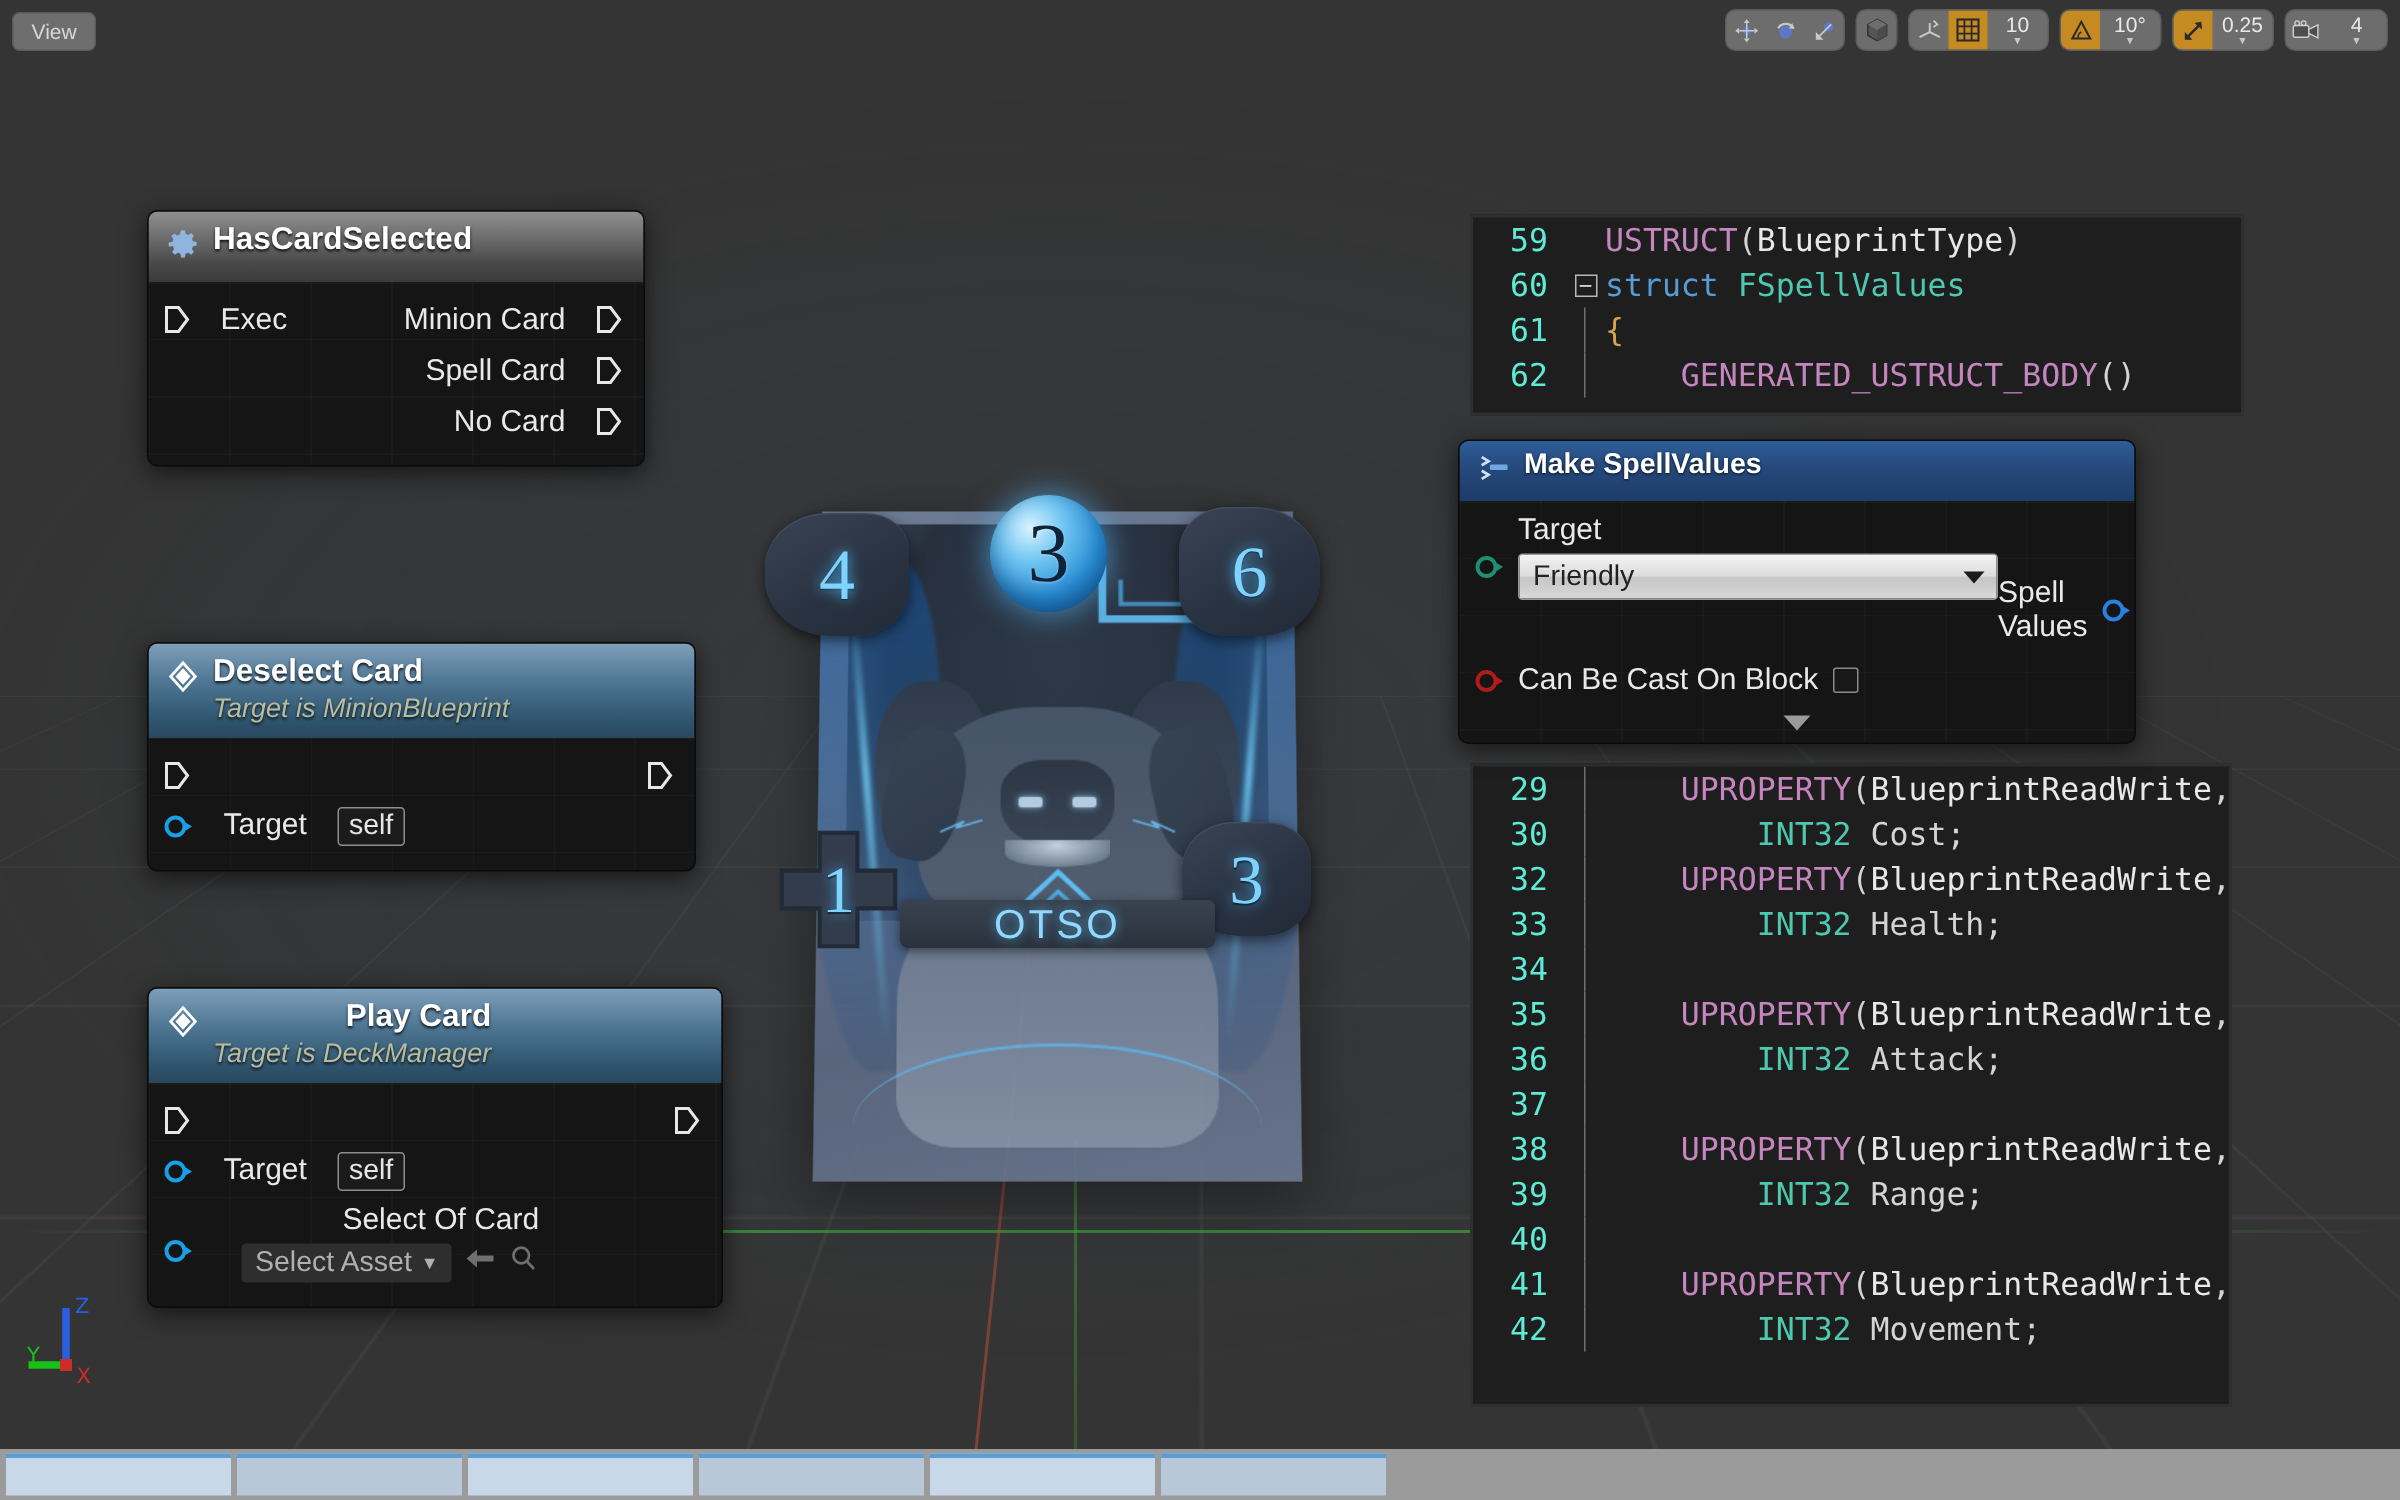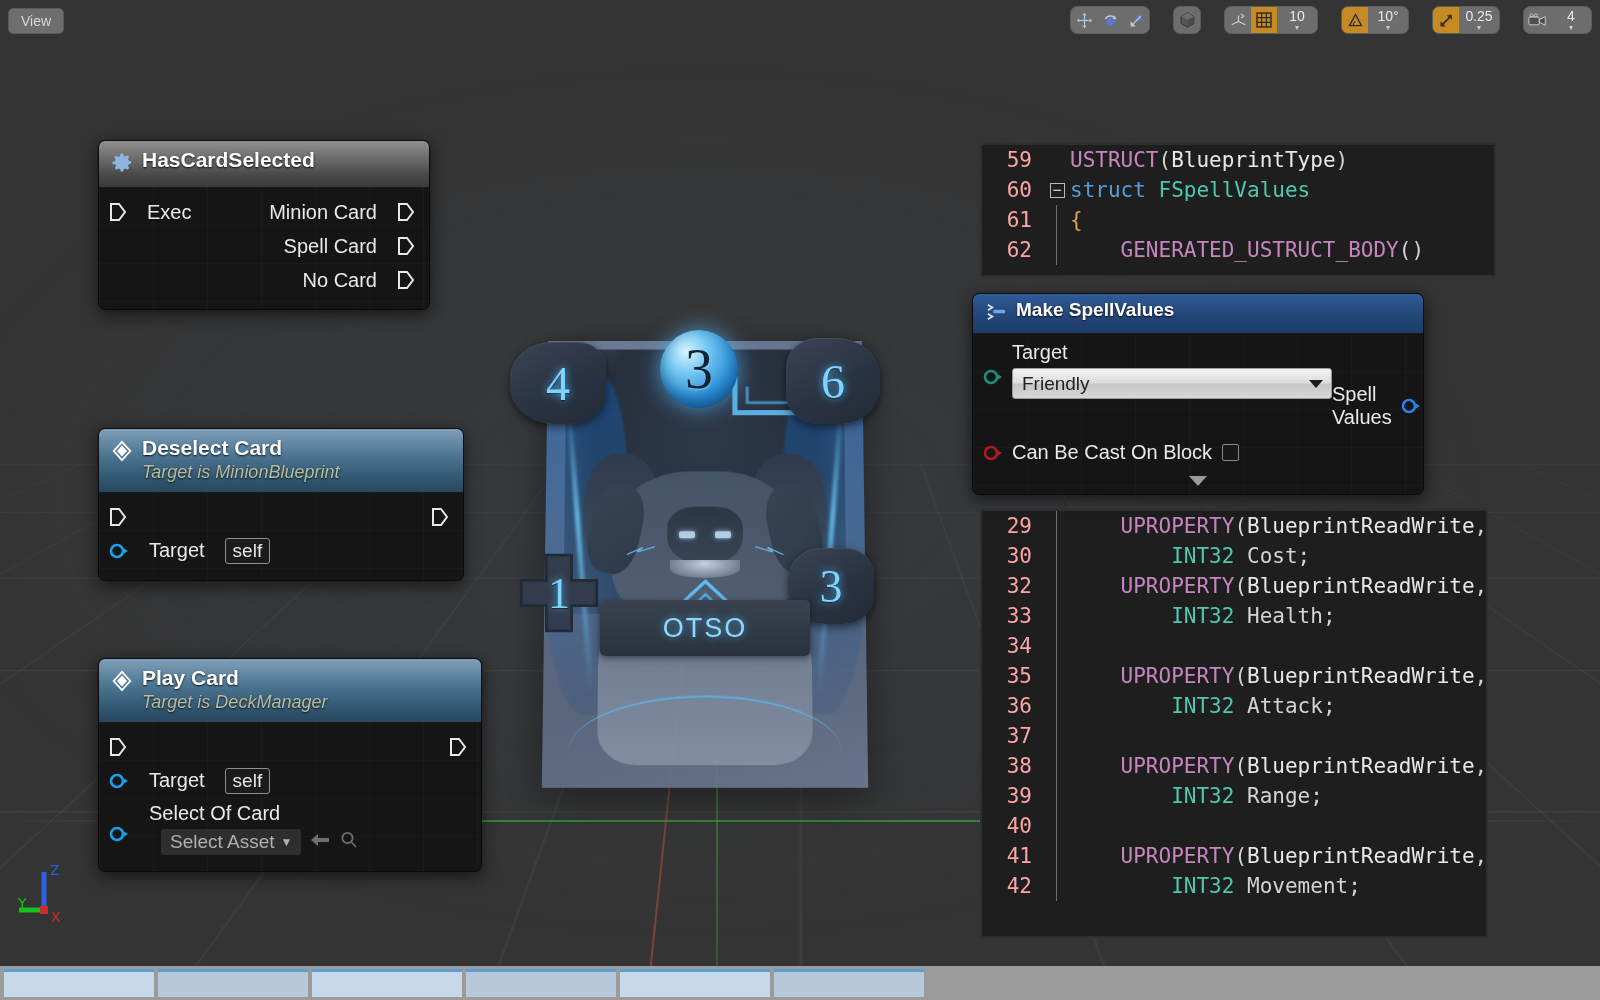--- a/index.html
+++ b/index.html
@@ -196,21 +196,21 @@
   }
   .mv-cross svg { width:100%; height:100%; }
   .stat-movement .stat-num { position:relative; z-index:2; }
   .stat-range {
     left: 788px; top: 548px; width: 86px; height: 76px;
     border-radius: 40% 34% 36% 44%;
     font-size: 46px; z-index: 6;
   }
   .card-name {
     position: absolute;
-    left: 600px; top: 600px; width: 210px; height: 56px;
+    left: 600px; top: 600px; width: 210px; height: 32px;
     display:flex; align-items:center; justify-content:center;
     color:#8fd8ff;
     font-family: "Liberation Sans", sans-serif;
     font-size: 27px; letter-spacing: 2px;
     background: linear-gradient(to bottom, #39424f, #2a323d);
     border-radius: 5px;
     text-shadow: 0 0 8px rgba(90,195,255,0.8);
     box-shadow: 0 2px 7px rgba(0,0,0,0.5);
     z-index: 6;
   }
@@ -223,21 +223,21 @@
     color: #d8d8d8;
     font-size: 14px;
     border-radius: 5px;
     border: 1px solid #5a5a5a;
     z-index: 40;
   }
 
   
   .toolbar {
     position: absolute; right: 8px; top: 6px;
-    display: flex; align-items: center; gap: 23px;
+    display: flex; align-items: center; gap: 7px;
     z-index: 40;
   }
   .tb-group {
     display: flex; align-items: center;
     background: #6d6d6d;
     border: 1px solid #5c5c5c;
     border-radius: 7px;
     overflow: hidden;
     height: 28px;
   }
@@ -380,21 +380,21 @@
     border: 2px solid #2f2f2f;
     z-index: 15;
     overflow: hidden;
     font-family: "DejaVu Sans Mono", monospace;
     font-size: 21px;
     line-height: 30px;
   }
   .code-line { display:flex; white-space: pre; height: 30px; }
   .ln {
     width: 62px; flex:none; text-align:right; padding-right: 12px;
-    color: #fca5a5;
+    color: #5eead4;
   }
   .fold {
     width: 26px; flex:none; position: relative; color:#9a9a9a;
     display:flex; align-items:center; justify-content:center;
   }
   .fold-box {
     width: 15px; height: 15px; border:1px solid #b8b8b8; background:#1e1e1e;
     display:flex; align-items:center; justify-content:center;
     color:#d0d0d0; font-size: 15px; line-height: 1;
   }
@@ -710,21 +710,21 @@
               <path d="M15 7.5 L19 10 L15 12.5 Z" fill="#18a0e8"></path>
             </svg>
           </span>
           <span class="pin-label">Target</span>
           <span class="self-box">self</span>
         </div>
       </div>
     </div>
   </div>
 
-  <div class="node" style="left:98px; top:658px; width:384px;">
+  <div class="node" style="left:98px; top:658px; width:384px;text-align:right;">
     <div class="node-head blue">
       <span style="margin-top:3px;">
         <svg width="22" height="22" viewBox="0 0 24 24">
           <path d="M12 2 L21 12 L12 22 L3 12 Z" fill="none" stroke="#ffffff" stroke-width="2"></path>
           <path d="M12 6 L17.5 12 L12 18 L6.5 12 Z" fill="#ffffff"></path>
         </svg>
       </span>
       <div>
         <div class="node-title">Play Card</div>
         <div class="node-sub">Target is DeckManager</div>

